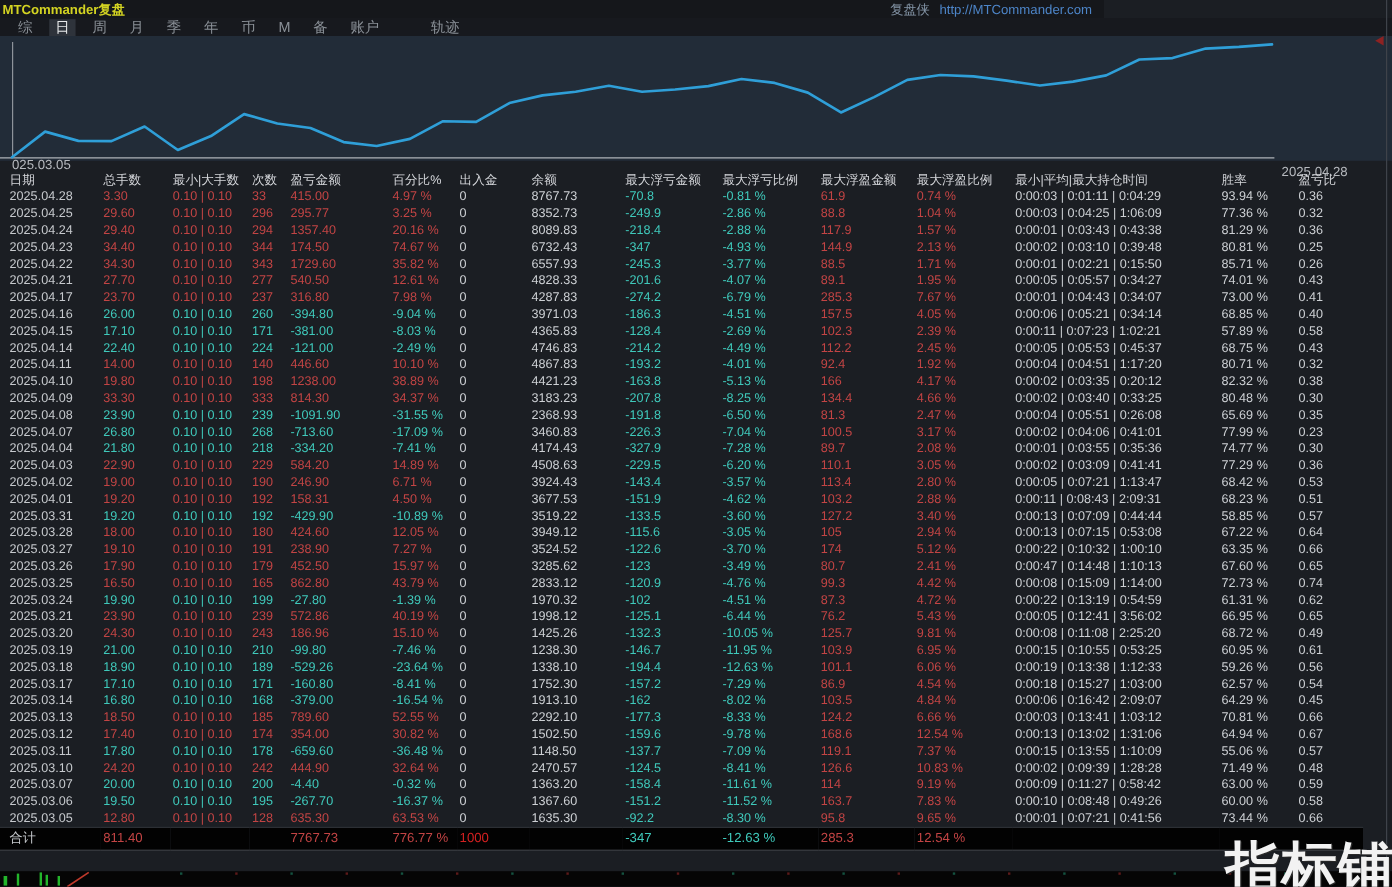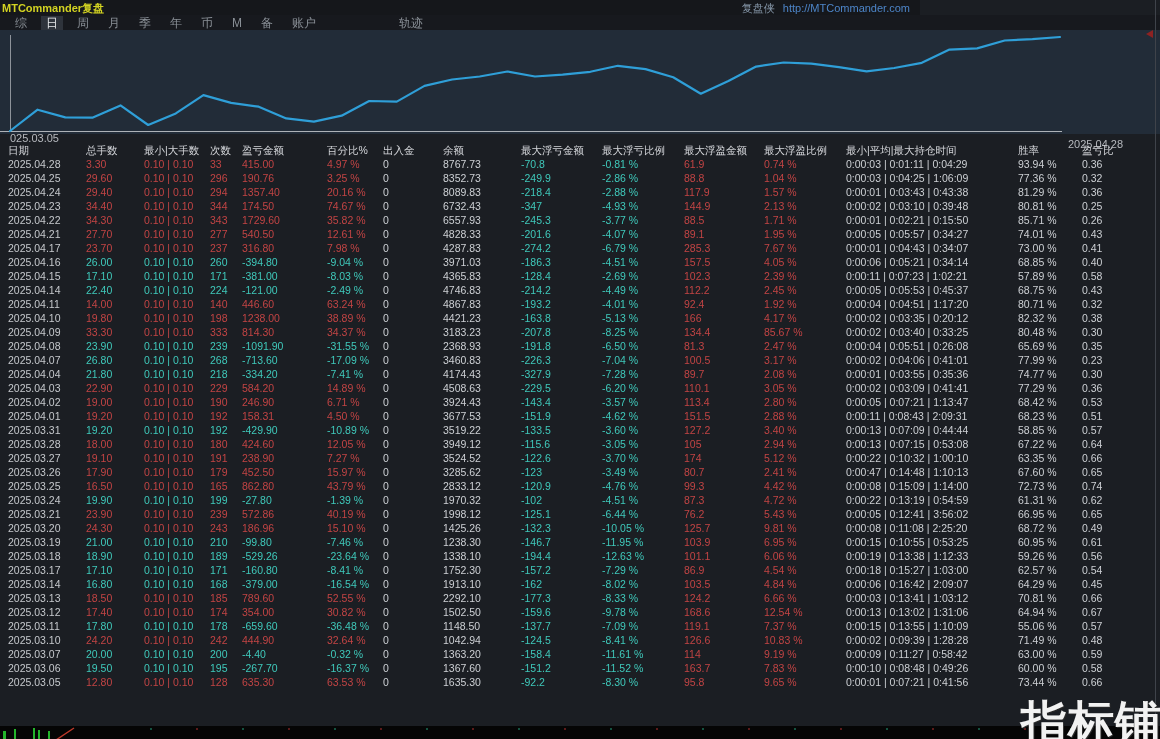--- a/index.html
+++ b/index.html
@@ -9,21 +9,21 @@
   
   .titlebar{position:absolute;left:0;top:0;width:920px;height:15px;background:#15171b;}
   .app-title{position:absolute;left:2px;top:1px;font-size:11px;font-weight:bold;color:#d3d322;letter-spacing:0;}
   .brandbox{position:absolute;right:10px;top:1px;font-size:11px;white-space:nowrap;}
   .brand{color:#8596a8;margin-right:8px;}
   .url{color:#4d85c8;text-decoration:none;}
   .menubar{position:absolute;left:0;top:15px;width:1160px;height:16px;background:#17191e;
            display:flex;align-items:center;padding-left:10px;box-sizing:border-box;}
   .mi{color:#8a9097;font-size:12px;padding:0 5px;margin-right:9px;line-height:15px;cursor:default;}
   .mi.active{background:#2e333b;color:#e6e8ea;}
-  .mi.gap{margin-left:64px;}
+  .mi.gap{margin-left:24px;}
   
   .chartwrap{position:absolute;left:0;top:30px;width:1160px;height:104px;background:#222c38;}
   .chart-label{position:absolute;font-size:11px;color:#b6b9be;}
   .lbl-left{left:10px;top:132px;}
   .lbl-right{left:1068px;top:138px;}
   
   table.stats{position:absolute;left:0;top:143px;border-collapse:collapse;table-layout:fixed;width:1136px;}
   table.stats th,table.stats td{font-size:10.5px;font-weight:normal;text-align:left;
       padding:0 2px;height:14px;line-height:14px;white-space:nowrap;overflow:hidden;}
   table.stats th{color:#d4d6da;}
@@ -134,21 +134,21 @@
         <td class="flat">0:00:03 | 0:01:11 | 0:04:29</td>
         <td class="flat">93.94 %</td>
         <td class="flat">0.36</td>
         <td class="flat"></td>
       </tr>
       <tr>
         <td class="date">2025.04.25</td>
         <td class="pos">29.60</td>
         <td class="pos">0.10 | 0.10</td>
         <td class="pos">296</td>
-        <td class="pos">190.76</td>
+        <td class="pos">295.77</td>
         <td class="pos">3.25 %</td>
         <td class="flat">0</td>
         <td class="flat">8352.73</td>
         <td class="neg">-249.9</td>
         <td class="neg">-2.86 %</td>
         <td class="pos">88.8</td>
         <td class="pos">1.04 %</td>
         <td class="flat">0:00:03 | 0:04:25 | 1:06:09</td>
         <td class="flat">77.36 %</td>
         <td class="flat">0.32</td>
@@ -297,21 +297,21 @@
         <td class="flat">68.75 %</td>
         <td class="flat">0.43</td>
         <td class="flat"></td>
       </tr>
       <tr>
         <td class="date">2025.04.11</td>
         <td class="pos">14.00</td>
         <td class="pos">0.10 | 0.10</td>
         <td class="pos">140</td>
         <td class="pos">446.60</td>
-        <td class="pos">63.24 %</td>
+        <td class="pos">10.10 %</td>
         <td class="flat">0</td>
         <td class="flat">4867.83</td>
         <td class="neg">-193.2</td>
         <td class="neg">-4.01 %</td>
         <td class="pos">92.4</td>
         <td class="pos">1.92 %</td>
         <td class="flat">0:00:04 | 0:04:51 | 1:17:20</td>
         <td class="flat">80.71 %</td>
         <td class="flat">0.32</td>
         <td class="flat"></td>
@@ -339,21 +339,21 @@
         <td class="pos">33.30</td>
         <td class="pos">0.10 | 0.10</td>
         <td class="pos">333</td>
         <td class="pos">814.30</td>
         <td class="pos">34.37 %</td>
         <td class="flat">0</td>
         <td class="flat">3183.23</td>
         <td class="neg">-207.8</td>
         <td class="neg">-8.25 %</td>
         <td class="pos">134.4</td>
-        <td class="pos">85.67 %</td>
+        <td class="pos">4.66 %</td>
         <td class="flat">0:00:02 | 0:03:40 | 0:33:25</td>
         <td class="flat">80.48 %</td>
         <td class="flat">0.30</td>
         <td class="flat"></td>
       </tr>
       <tr>
         <td class="date">2025.04.08</td>
         <td class="neg">23.90</td>
         <td class="neg">0.10 | 0.10</td>
         <td class="neg">239</td>
@@ -446,21 +446,21 @@
         <td class="date">2025.04.01</td>
         <td class="pos">19.20</td>
         <td class="pos">0.10 | 0.10</td>
         <td class="pos">192</td>
         <td class="pos">158.31</td>
         <td class="pos">4.50 %</td>
         <td class="flat">0</td>
         <td class="flat">3677.53</td>
         <td class="neg">-151.9</td>
         <td class="neg">-4.62 %</td>
-        <td class="pos">151.5</td>
+        <td class="pos">103.2</td>
         <td class="pos">2.88 %</td>
         <td class="flat">0:00:11 | 0:08:43 | 2:09:31</td>
         <td class="flat">68.23 %</td>
         <td class="flat">0.51</td>
         <td class="flat"></td>
       </tr>
       <tr>
         <td class="date">2025.03.31</td>
         <td class="neg">19.20</td>
         <td class="neg">0.10 | 0.10</td>
@@ -731,21 +731,21 @@
         <td class="flat"></td>
       </tr>
       <tr>
         <td class="date">2025.03.10</td>
         <td class="pos">24.20</td>
         <td class="pos">0.10 | 0.10</td>
         <td class="pos">242</td>
         <td class="pos">444.90</td>
         <td class="pos">32.64 %</td>
         <td class="flat">0</td>
-        <td class="flat">1042.94</td>
+        <td class="flat">2470.57</td>
         <td class="neg">-124.5</td>
         <td class="neg">-8.41 %</td>
         <td class="pos">126.6</td>
         <td class="pos">10.83 %</td>
         <td class="flat">0:00:02 | 0:09:39 | 1:28:28</td>
         <td class="flat">71.49 %</td>
         <td class="flat">0.48</td>
         <td class="flat"></td>
       </tr>
       <tr>
@@ -793,20 +793,38 @@
         <td class="pos">63.53 %</td>
         <td class="flat">0</td>
         <td class="flat">1635.30</td>
         <td class="neg">-92.2</td>
         <td class="neg">-8.30 %</td>
         <td class="pos">95.8</td>
         <td class="pos">9.65 %</td>
         <td class="flat">0:00:01 | 0:07:21 | 0:41:56</td>
         <td class="flat">73.44 %</td>
         <td class="flat">0.66</td>
+        <td class="flat"></td>
+      </tr>
+      <tr class="total">
+        <td class="date">合计</td>
+        <td class="pos">811.40</td>
+        <td class="pos"></td>
+        <td class="pos"></td>
+        <td class="pos">7767.73</td>
+        <td class="pos">776.77 %</td>
+        <td class="flow">1000</td>
+        <td class="flat"></td>
+        <td class="neg">-347</td>
+        <td class="neg">-12.63 %</td>
+        <td class="pos">285.3</td>
+        <td class="pos">12.54 %</td>
+        <td class="flat"></td>
+        <td class="flat"></td>
+        <td class="flat"></td>
         <td class="flat"></td>
       </tr>
     </tbody>
 </table>
 
 <div class="strip">
   <svg width="1160" height="13" id="strip-svg">
       <rect x="3" y="4" width="3" height="8" fill="#23b52b"></rect>
       <rect x="14" y="2" width="2" height="10" fill="#23b52b"></rect>
       <rect x="33" y="1" width="2" height="11" fill="#23b52b"></rect>

